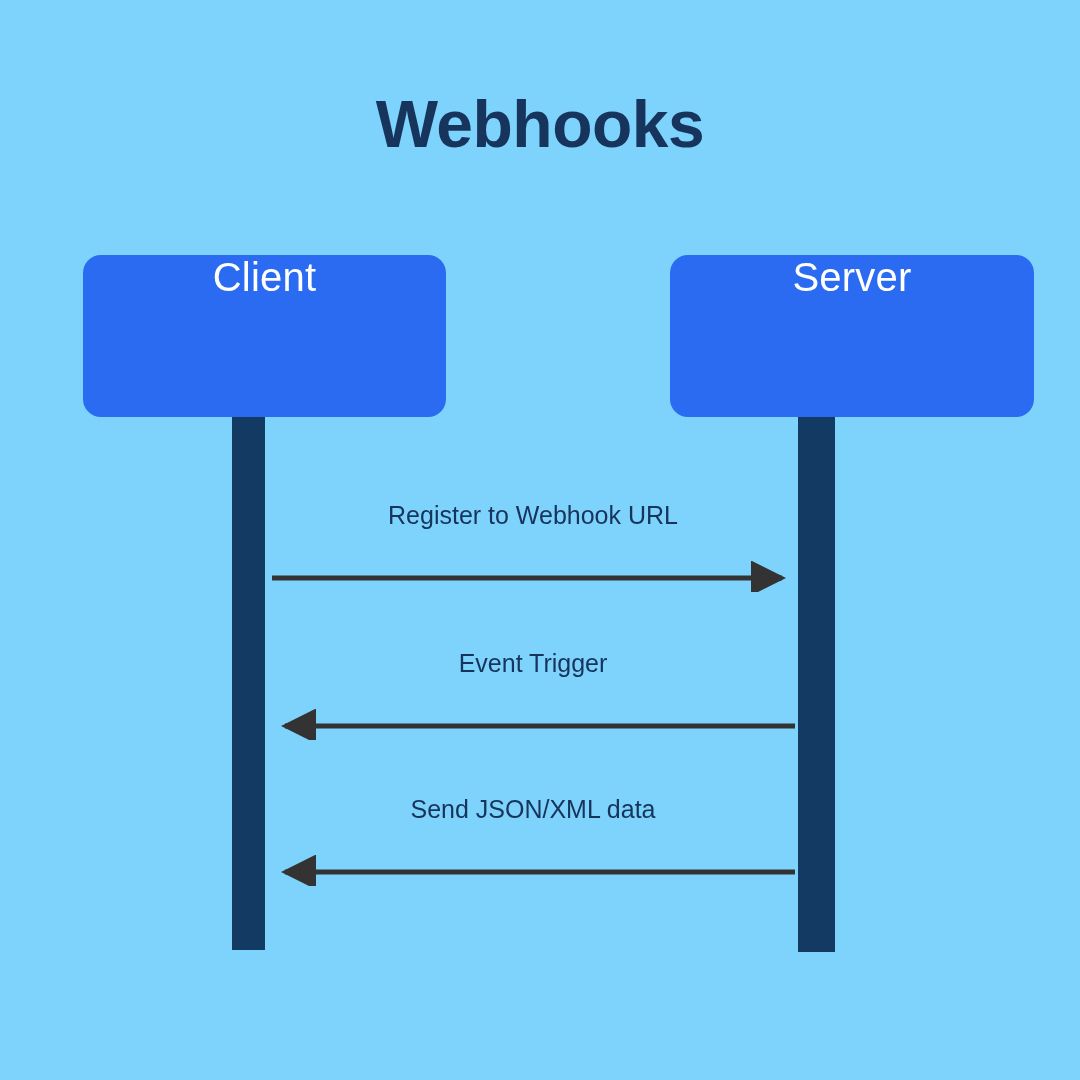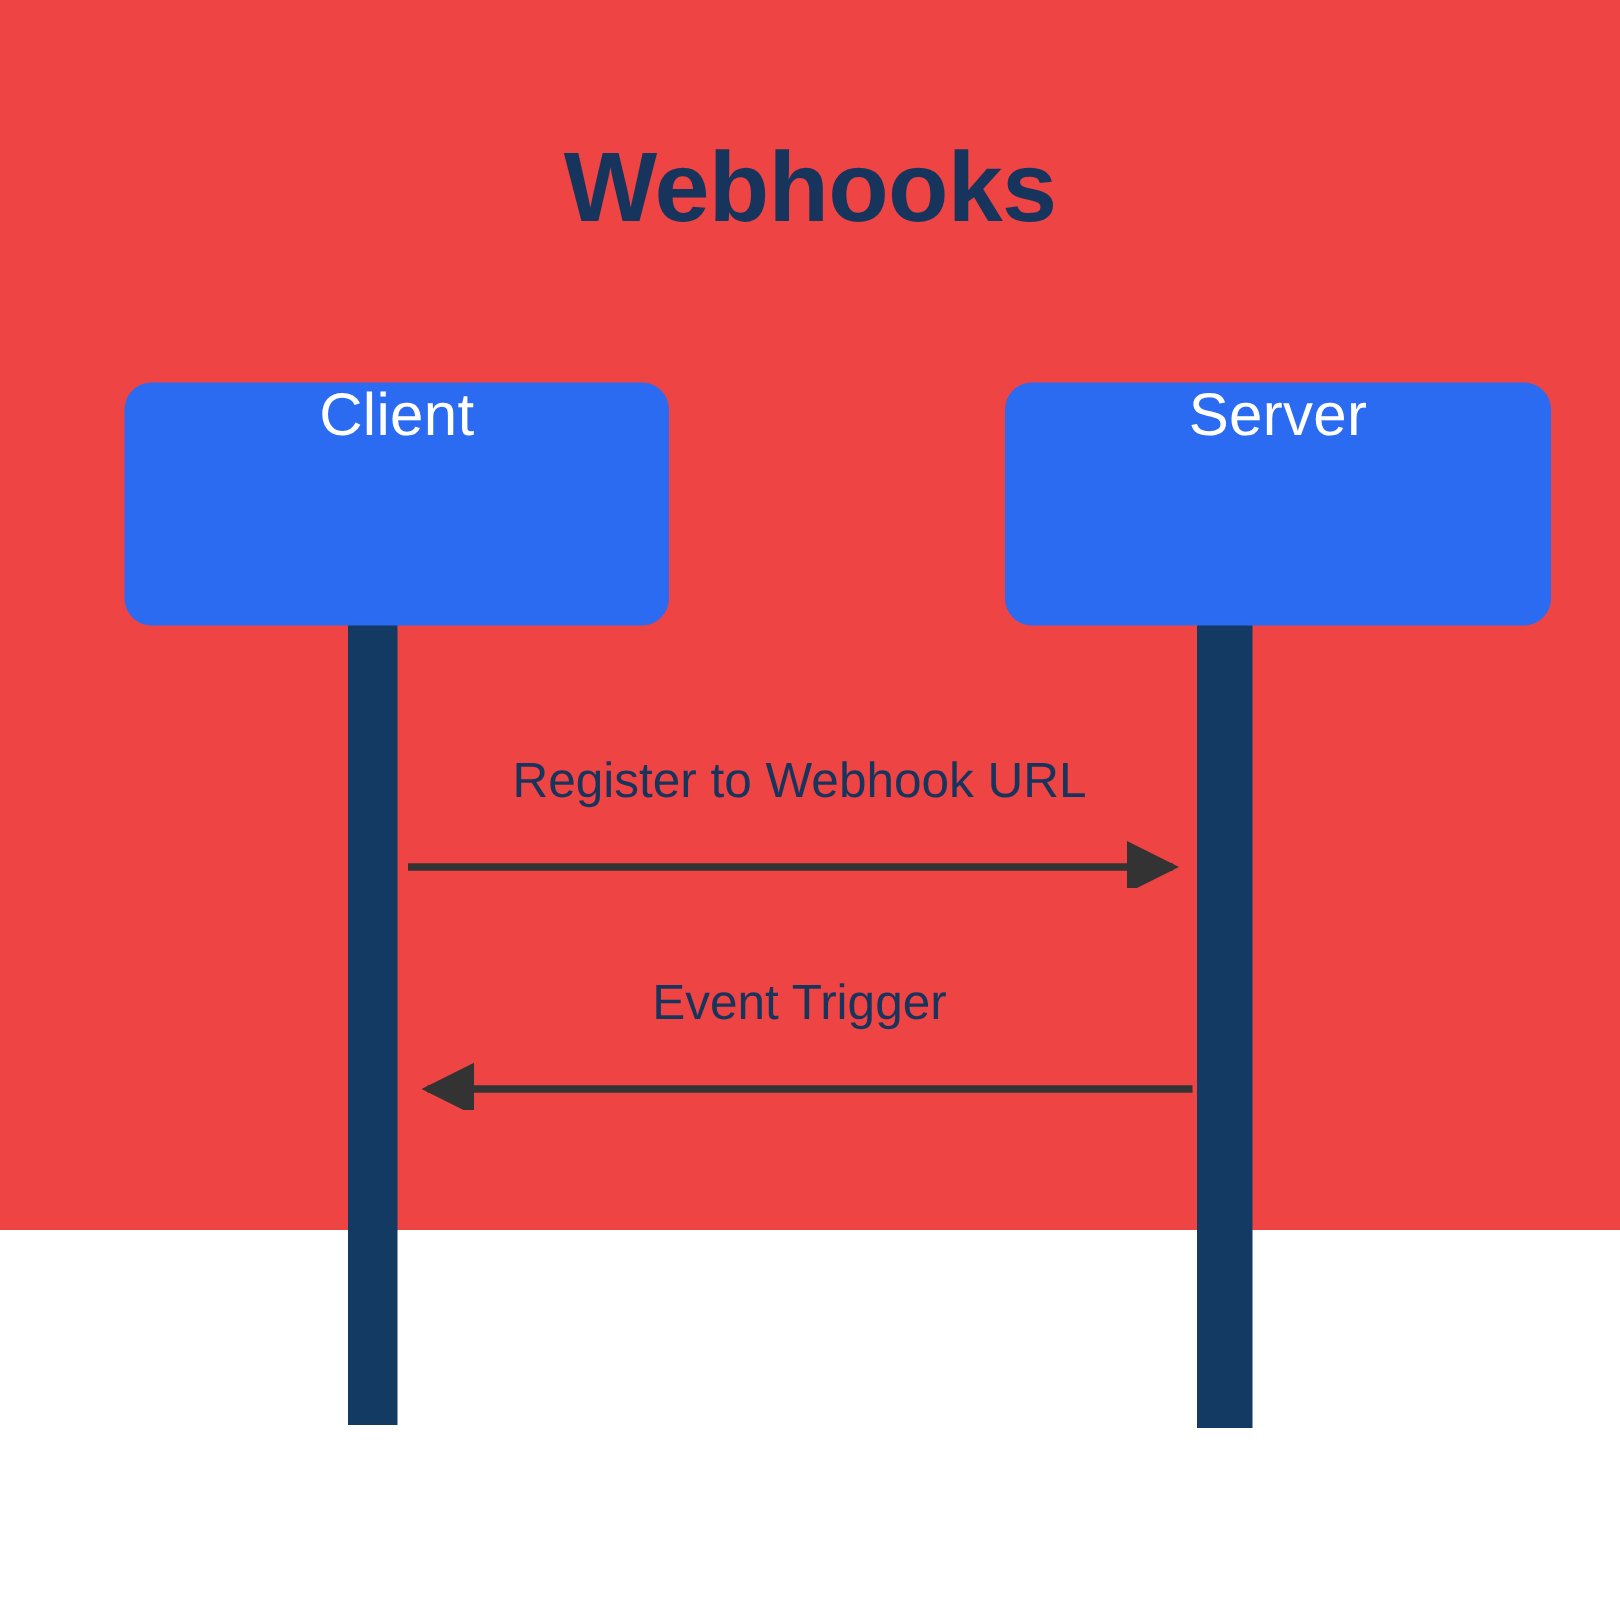--- a/index.html
+++ b/index.html
@@ -9,22 +9,22 @@
   body {
     width: 1080px;
     height: 1080px;
     background: #ffffff;
     font-family: "Liberation Sans", sans-serif;
     overflow: hidden;
   }
   #canvas {
     position: relative;
     width: 1080px;
-    height: 820px;
-    background: #ef4444;
+    height: 1080px;
+    background: #7dd3fc;
   }
 
   
   #diagram-title {
     position: absolute;
     left: 0;
     top: 88px;
     width: 1080px;
     text-align: center;
     font-size: 66px;
@@ -91,21 +91,21 @@
   #message-0 { top: 500px; }
   #message-1 { top: 648px; }
   #message-2 { top: 794px; }
 
   .message-label {
     position: absolute;
     left: 0;
     top: 0;
     width: 1080px;
     text-align: center;
-    font-size: 33px;
+    font-size: 25px;
     font-weight: normal;
     color: #16345c;
     line-height: 1.2;
   }
   
   .message-label span {
     display: inline-block;
     transform: translateX(-7px);
   }
 
@@ -152,14 +152,25 @@
     <svg class="message-arrow" viewBox="0 0 1080 40">
       <defs>
         <marker id="head-left-1" markerWidth="7" markerHeight="7" refX="6.2" refY="3.5" orient="auto" markerUnits="strokeWidth">
           <path d="M0,0 L7,3.5 L0,7 z" fill="#333333"></path>
         </marker>
       </defs>
       <line x1="795" y1="26" x2="285" y2="26" stroke="#333333" stroke-width="5" marker-end="url(#head-left-1)"></line>
     </svg>
   </div>
 
+  <div class="message" id="message-2">
+    <div class="message-label"><span>Send JSON/XML data</span></div>
+    <svg class="message-arrow" viewBox="0 0 1080 40">
+      <defs>
+        <marker id="head-left-2" markerWidth="7" markerHeight="7" refX="6.2" refY="3.5" orient="auto" markerUnits="strokeWidth">
+          <path d="M0,0 L7,3.5 L0,7 z" fill="#333333"></path>
+        </marker>
+      </defs>
+      <line x1="795" y1="26" x2="285" y2="26" stroke="#333333" stroke-width="5" marker-end="url(#head-left-2)"></line>
+    </svg>
+  </div>
 
 </div>
 
 </body></html>

